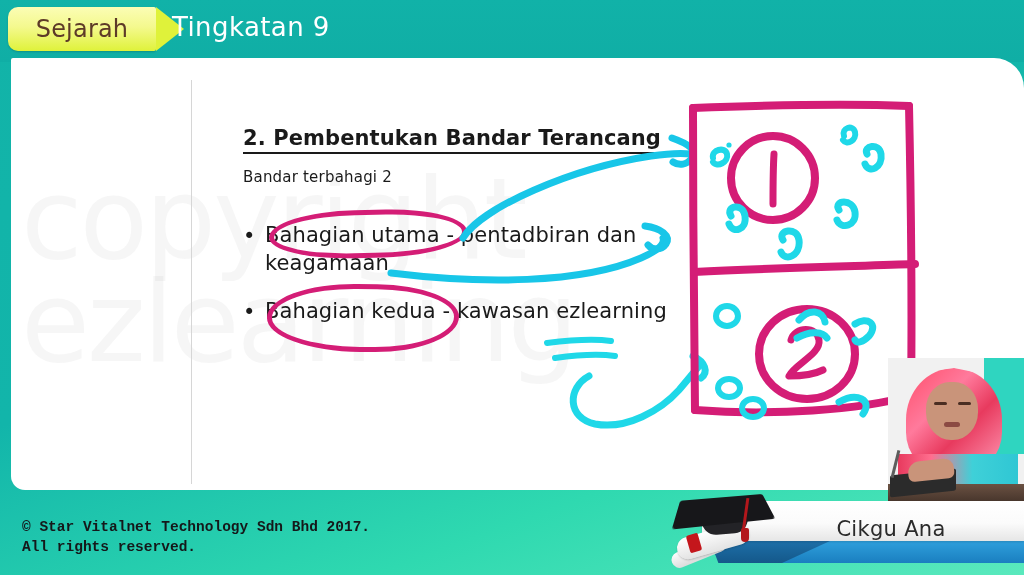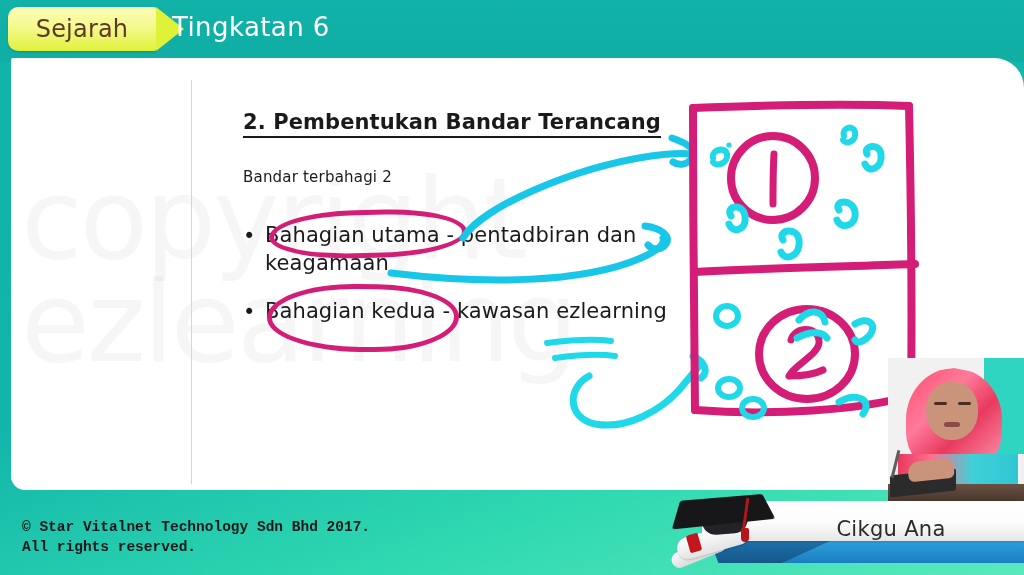--- a/index.html
+++ b/index.html
@@ -69,21 +69,21 @@
     user-select: none;
   }
   #slide-divider {
     position: absolute; left: 180px; top: 22px;
     width: 1px; height: 404px;
     background: #d6d6d6;
   }
 
   
   #slide-heading {
-    position: absolute; left: 232px; top: 52px;
+    position: absolute; left: 232px; top: 68px;
     font-family: "DejaVu Sans", sans-serif;
     font-size: 21px; font-weight: bold; color: #1a1a1a;
     letter-spacing: .1px;
     border-bottom: 2px solid #1a1a1a;
     padding-bottom: 2px;
   }
   #slide-lead {
     position: absolute; left: 232px; top: 110px;
     font-family: "DejaVu Sans", sans-serif;
     font-size: 15px; color: #1a1a1a; letter-spacing: .2px;
@@ -246,21 +246,21 @@
 </style>
 </head>
 <body>
 
 <div id="stage">
 
   <div id="header-bar">
     <div id="subject-badge">
       <span id="subject-badge-label">Sejarah</span>
     </div>
-    <div id="level-label">Tingkatan 6</div>
+    <div id="level-label">Tingkatan 9</div>
   </div>
 
   <div id="slide-panel">
 
     <div id="watermark">copyright
 ezlearning</div>
 
     <div id="slide-divider"></div>
 
     <div id="slide-heading">2. Pembentukan Bandar Terancang</div>

